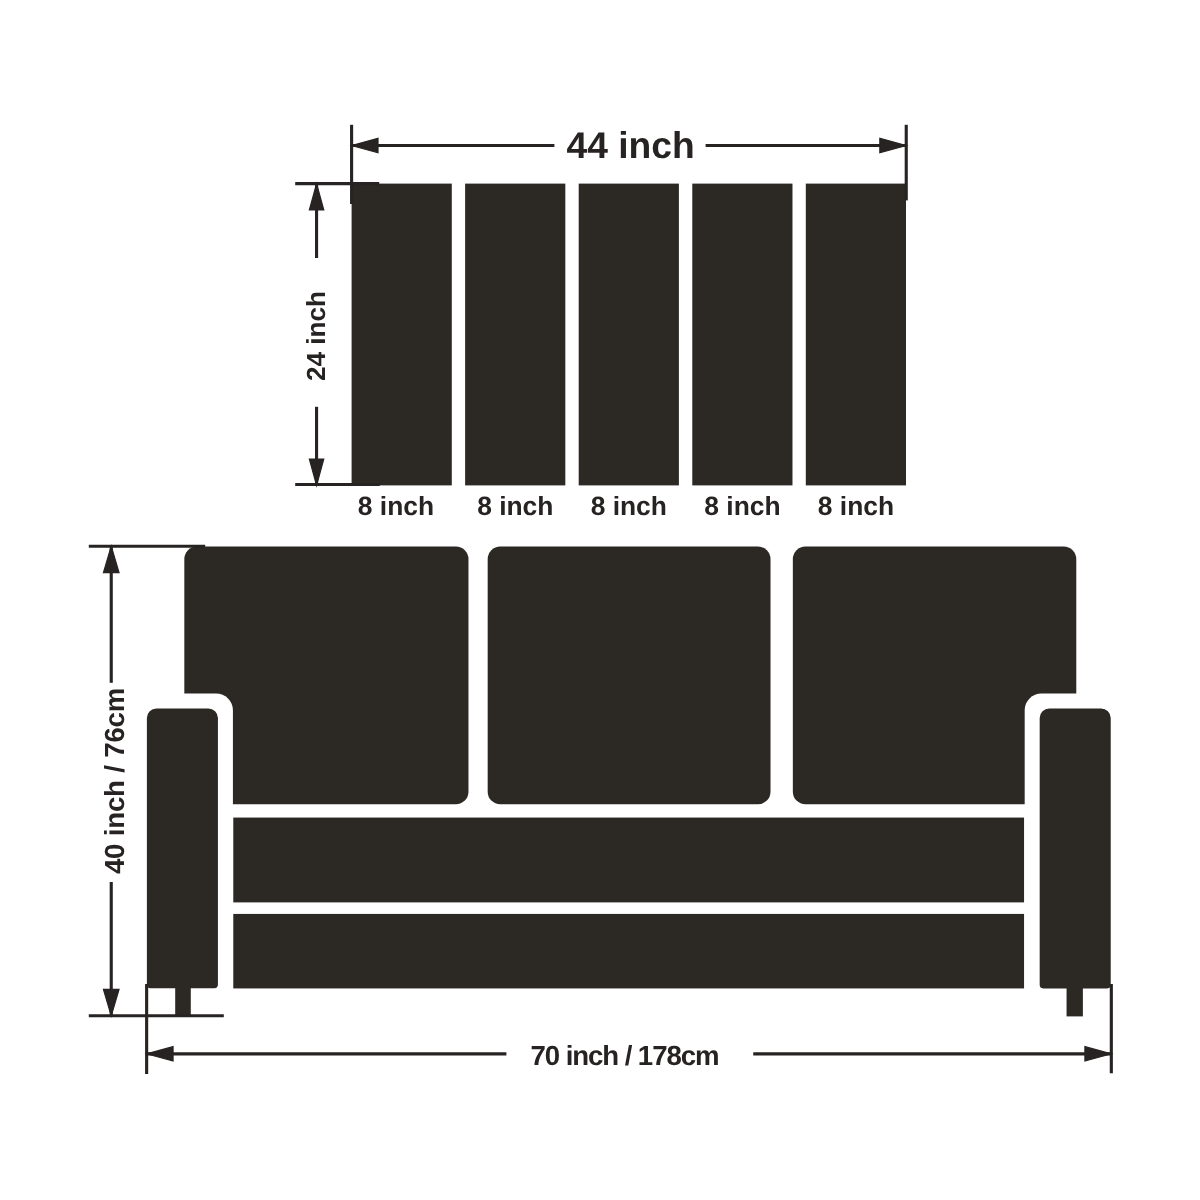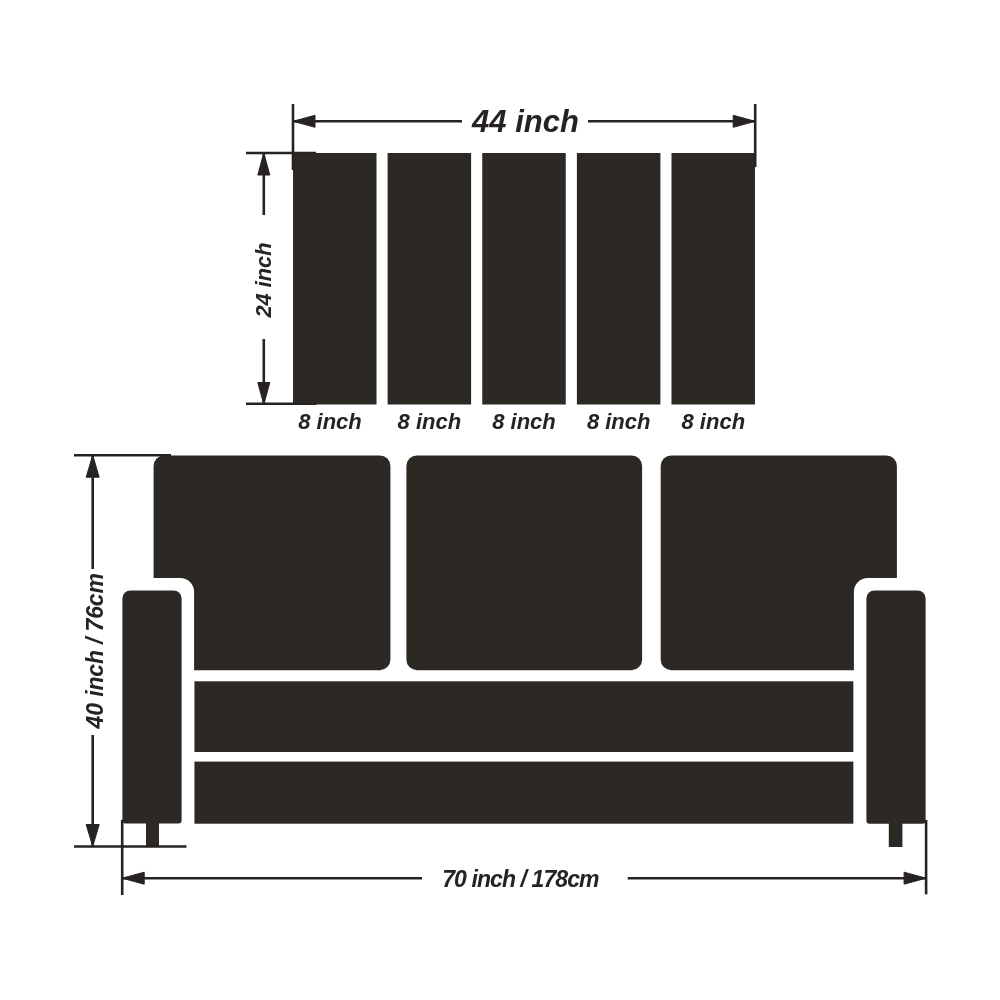--- a/index.html
+++ b/index.html
@@ -1,16 +1,16 @@
 <!DOCTYPE html>
 <html><head>
 <meta charset="utf-8">
 <style>
   html,body{margin:0;padding:0;background:#ffffff;}
-  .wrap{width:1000px;height:1000px;position:relative;font-style:italic;}
+  .wrap{width:1000px;height:1000px;position:relative;}
   text{font-family:"Liberation Sans", sans-serif;font-weight:bold;fill:#272322;}
 </style>
 </head>
 <body>
 <div class="wrap">
 <svg width="1000" height="1000" viewBox="0 0 1000 1000" xmlns="http://www.w3.org/2000/svg">
 
   <rect x="0" y="0" width="1000" height="1000" fill="#ffffff"></rect>
 
   <rect x="293" y="153" width="83.5" height="251.5" fill="#2c2925"></rect>

